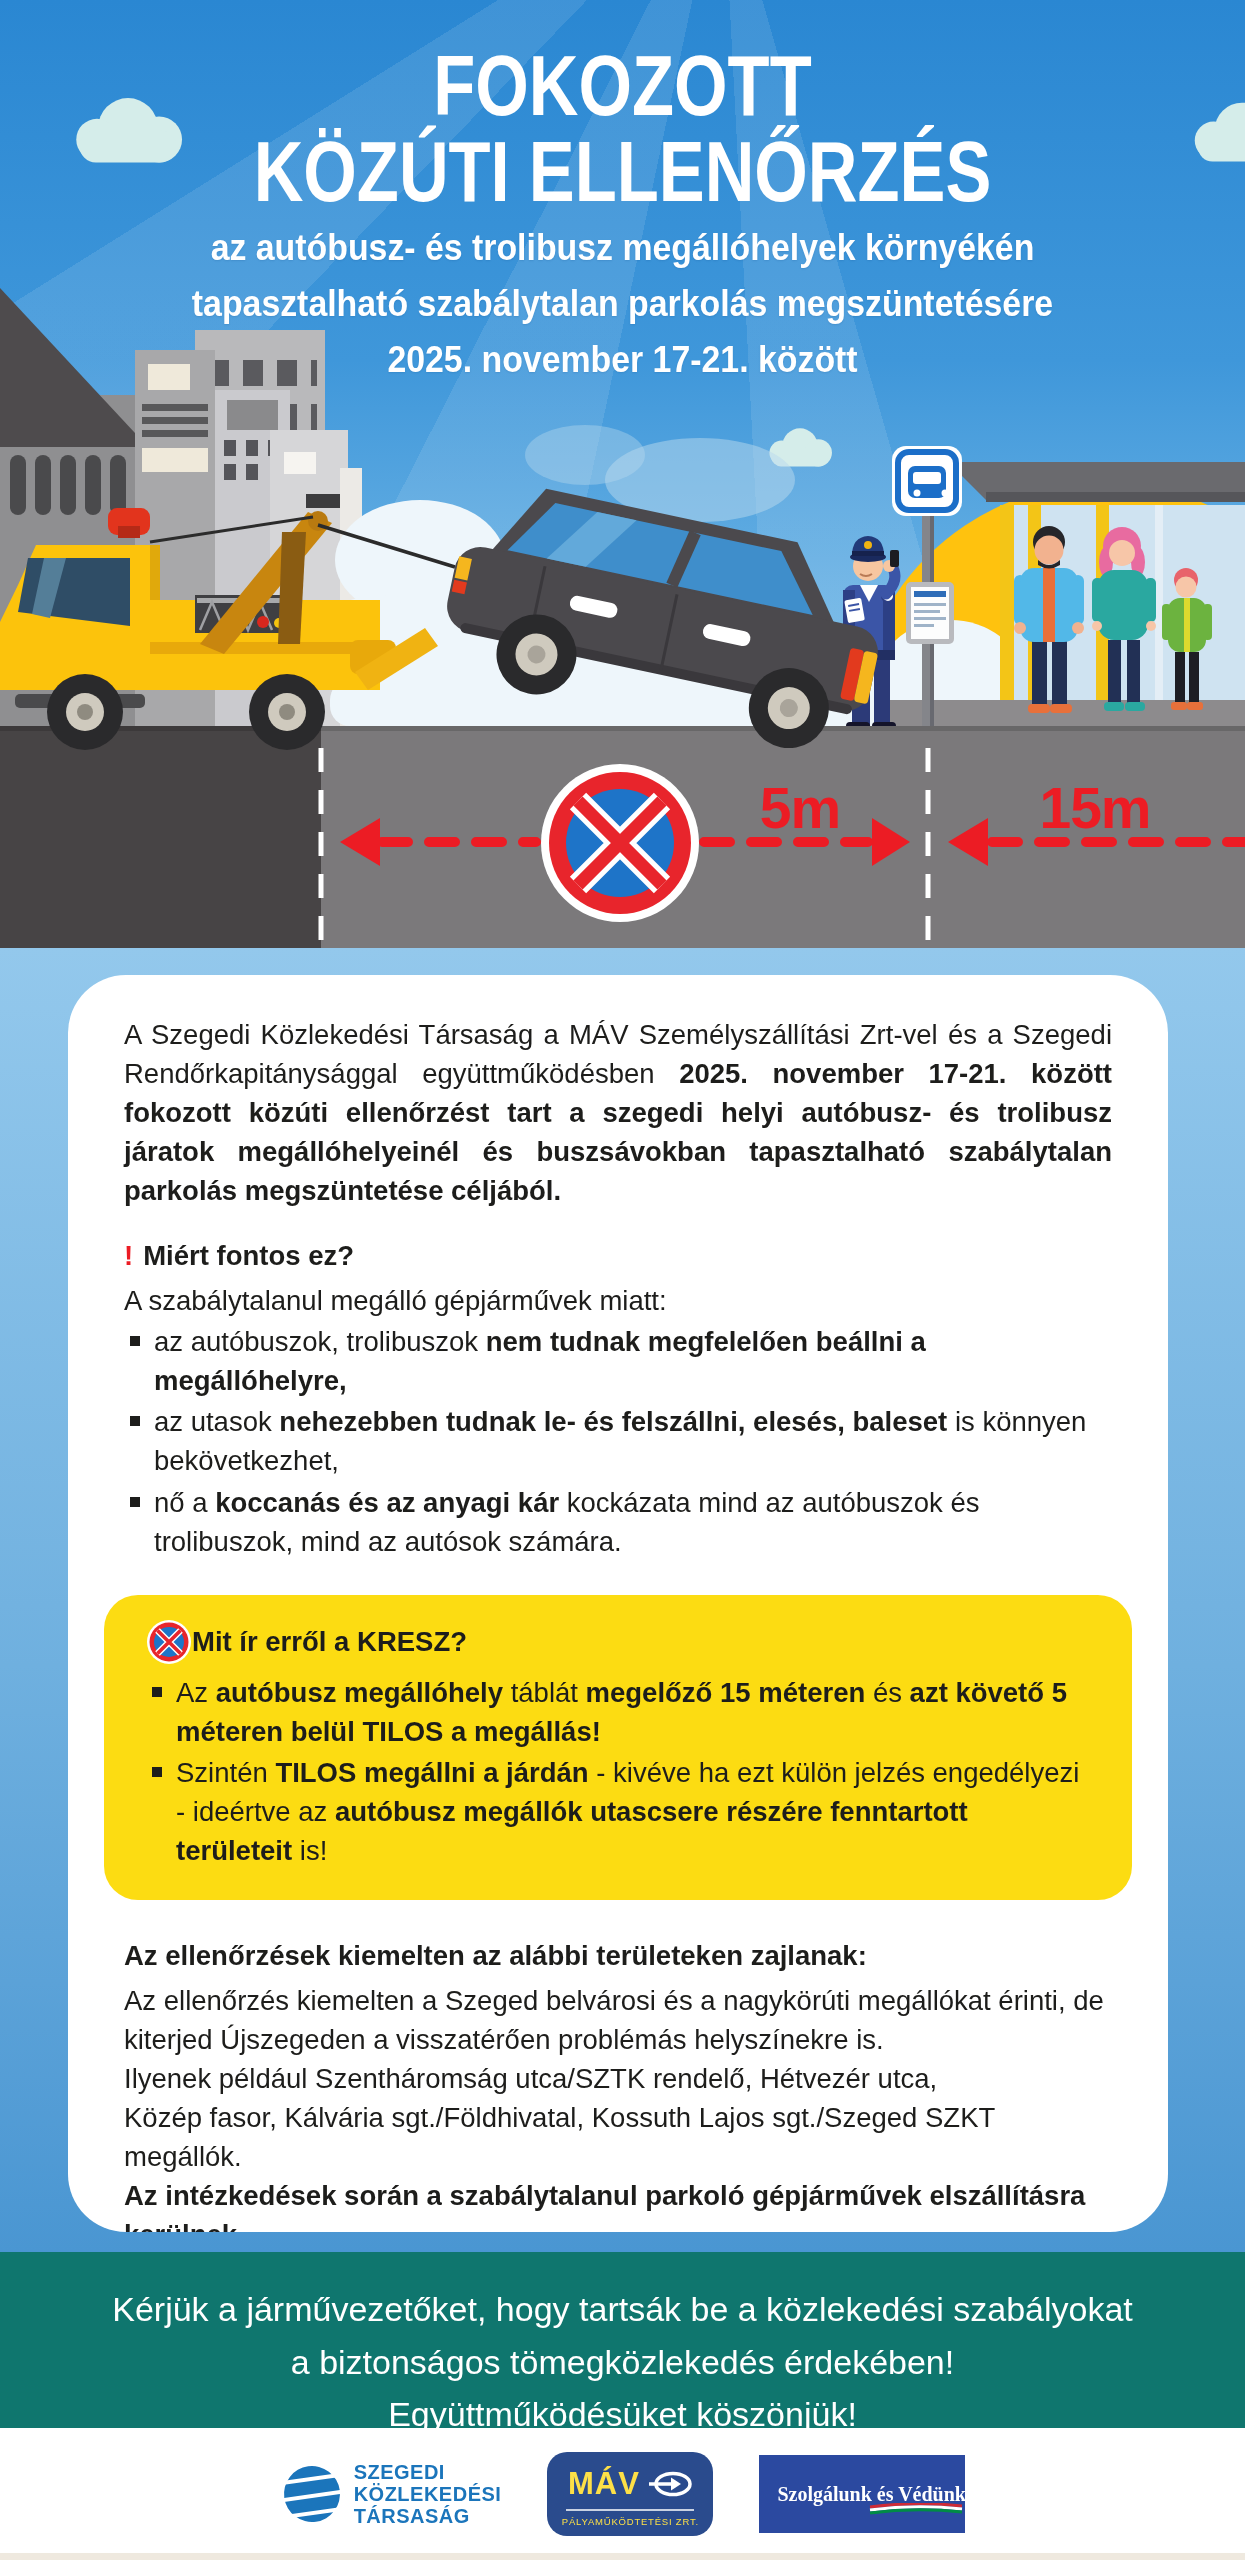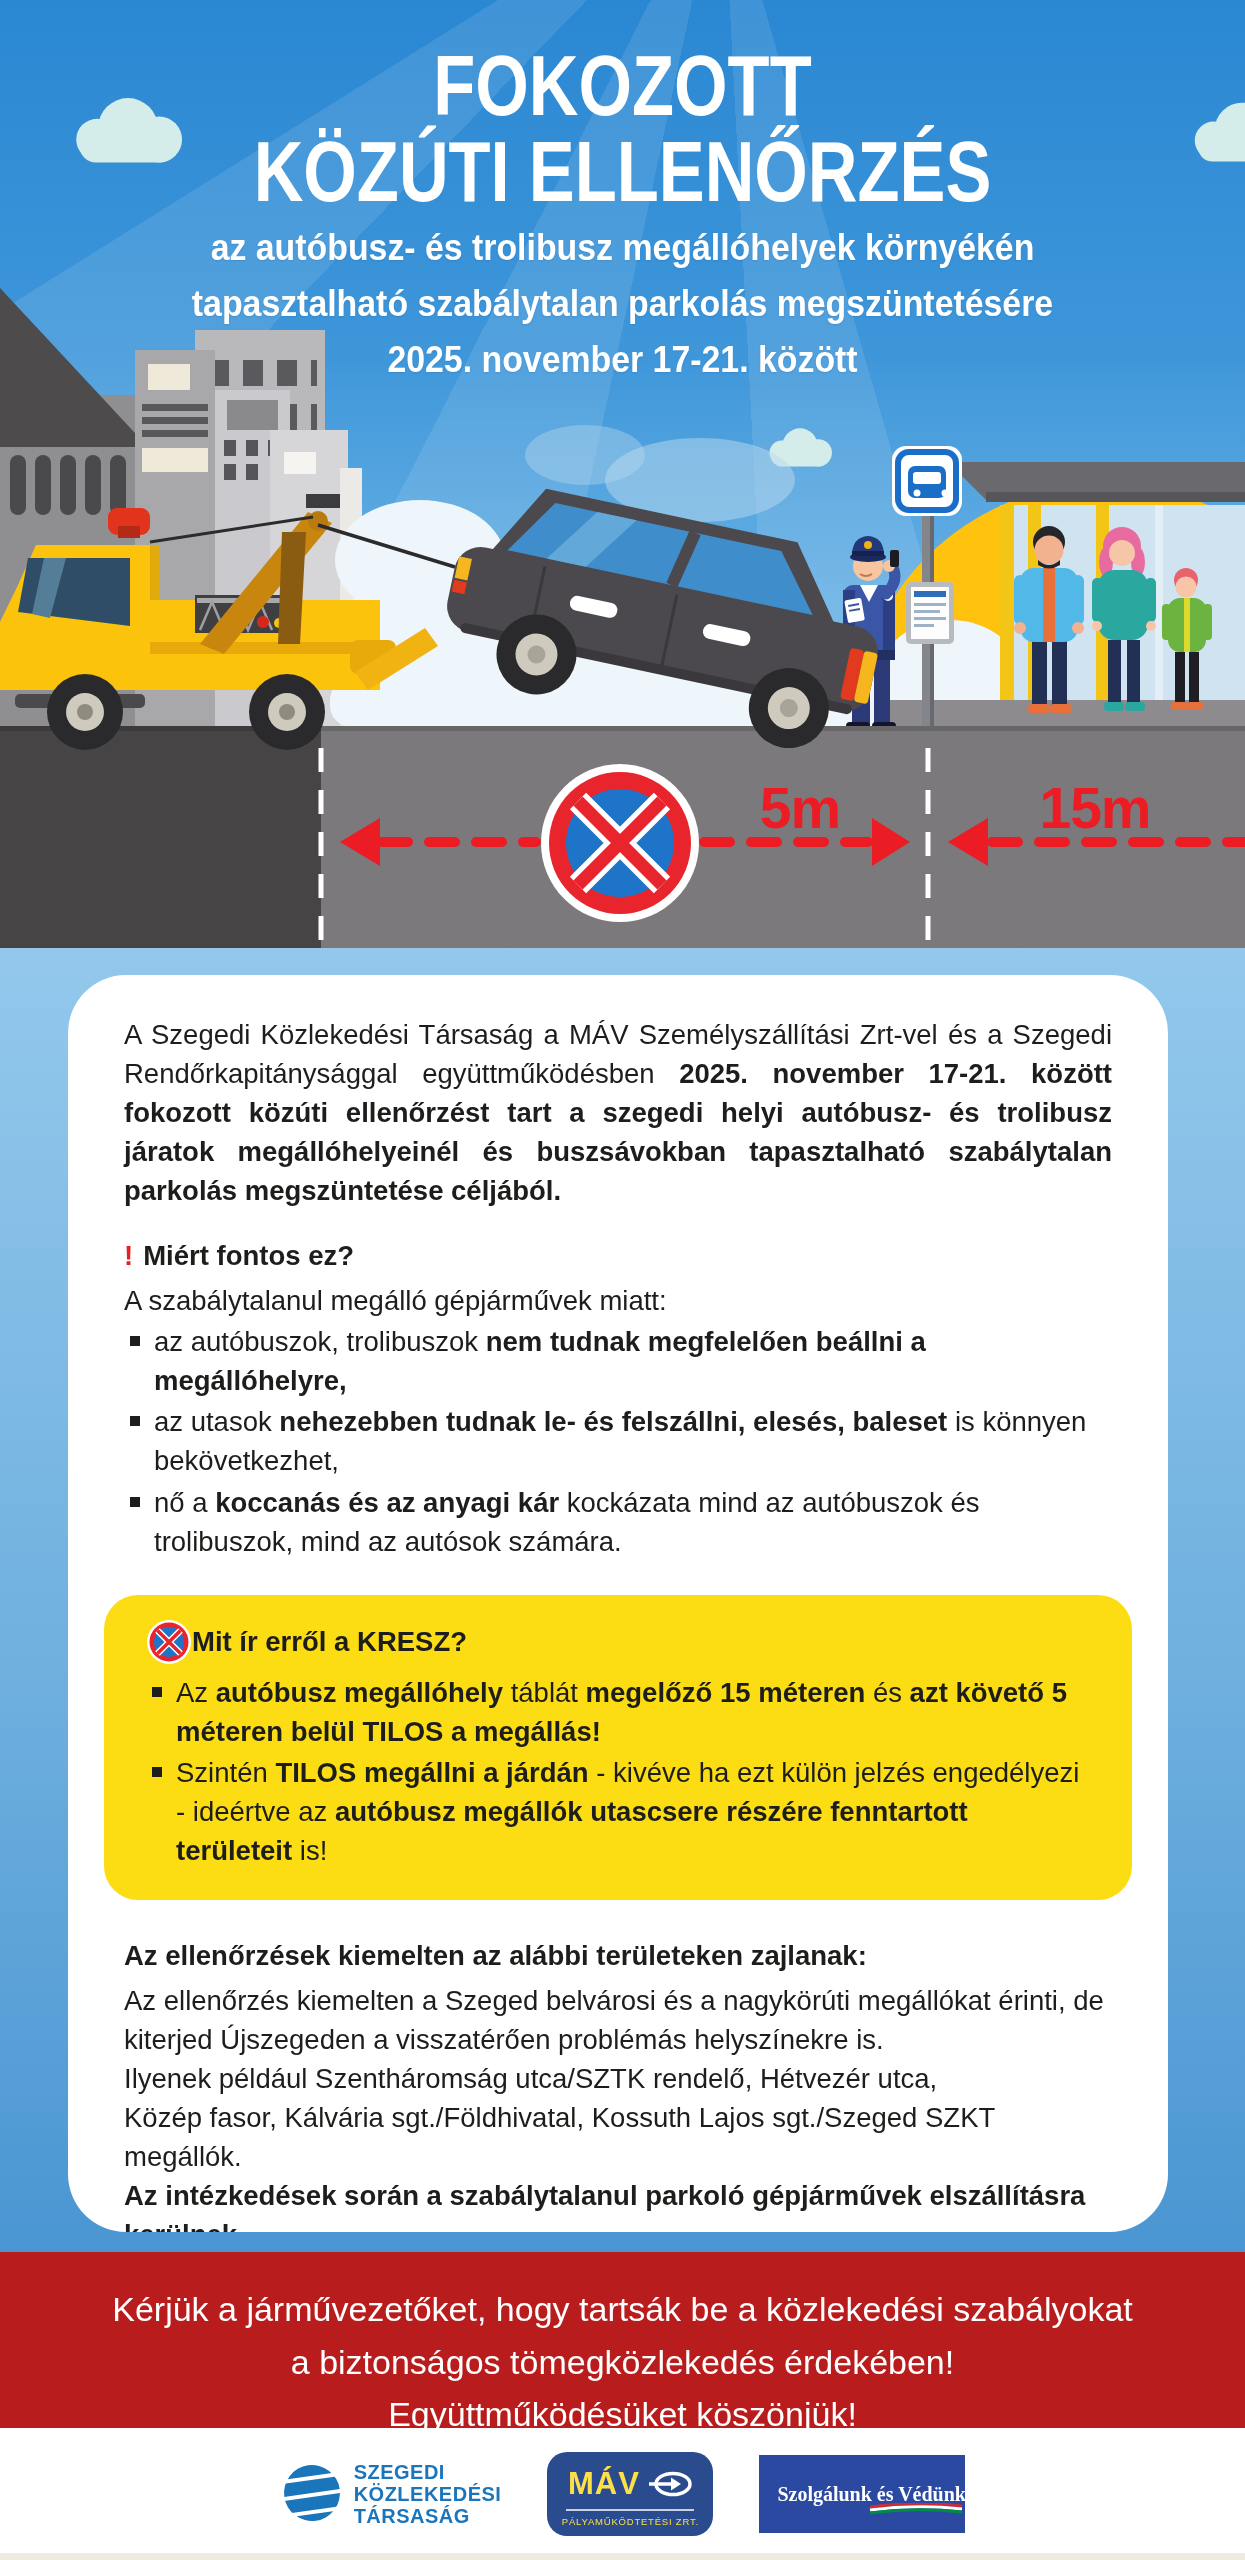--- a/index.html
+++ b/index.html
@@ -31,29 +31,29 @@
   .sec-heading{font-weight:bold;margin:0 0 6px 0;}
   .excl{color:#ec1c24;font-weight:bold;margin-right:10px;}
   .bullet{position:relative;padding-left:30px;margin:2px 0;}
   .bullet::before{content:"";position:absolute;left:6px;top:14px;width:10px;height:10px;background:#1d1d1b;}
   .kresz{background:#fcdc12;border-radius:34px;margin:34px -20px 36px -20px;padding:24px 42px 28px 42px;}
   .kresz-head{display:flex;align-items:center;gap:0;font-weight:bold;margin-bottom:8px;}
   .kresz-head svg{flex:0 0 auto;display:block;}
   .areas-body{white-space:pre-line;margin-top:2px;}
   b{font-weight:bold;}
   
-  .banner{position:absolute;top:2252px;left:0;width:1245px;height:194px;background:#b91c1c;
+  .banner{position:absolute;top:2252px;left:0;width:1245px;height:194px;background:#0f766e;
           color:#fff;text-align:center;font-size:34px;line-height:1.28;box-sizing:border-box;
           padding-top:36px;}
   .banner div{margin-bottom:9px;}
   
   .logos{position:absolute;top:2428px;left:0;width:1245px;height:132px;background:#fff;
          display:flex;align-items:center;justify-content:center;gap:46px;box-sizing:border-box;}
   .logos::after{content:"";position:absolute;left:0;bottom:0;width:100%;height:7px;background:#efe9df;}
-  .szkt{display:flex;gap:10px;}
+  .szkt{display:flex;align-items:center;gap:10px;}
   .szkt-text{color:#1b75bb;font-weight:bold;font-size:20px;line-height:1.1;letter-spacing:.5px;}
   .mav{width:166px;height:84px;background:#2a4b8d;border-radius:20px;color:#fde047;text-align:center;
        box-sizing:border-box;padding-top:14px;}
   .mav-row{display:flex;align-items:center;justify-content:center;gap:7px;}
   .mav-name{font-weight:bold;font-size:31px;letter-spacing:1px;}
   .mav-div{width:128px;height:2px;background:rgba(255,255,255,.75);margin:7px auto 5px auto;}
   .mav-sub{font-size:9.5px;letter-spacing:.8px;}
   .police{width:206px;height:78px;background:#2b49a0;display:flex;align-items:center;gap:8px;
           box-sizing:border-box;padding:6px 10px;}
   .police-motto{position:relative;color:#fff;font-family:"Liberation Serif","DejaVu Serif",serif;

